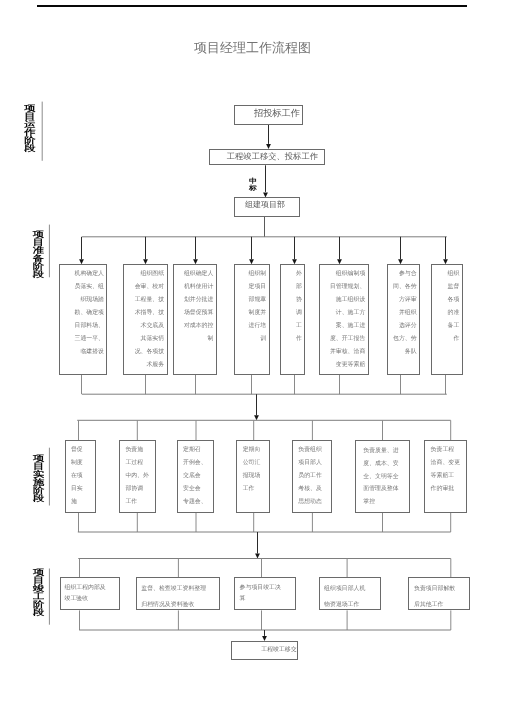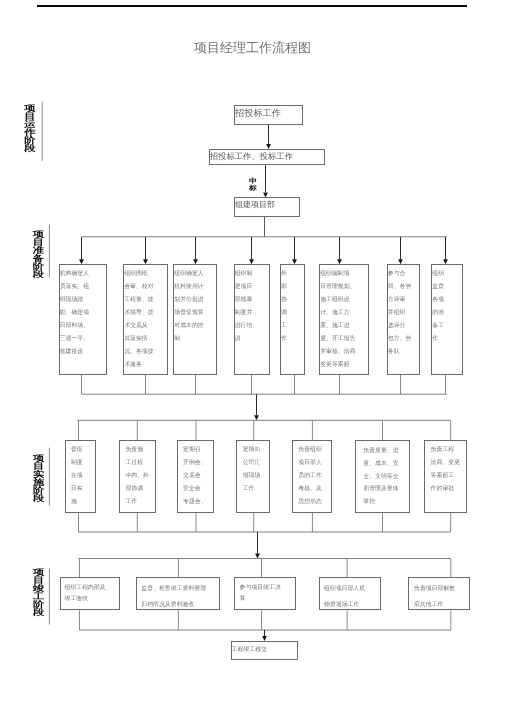--- a/index.html
+++ b/index.html
@@ -12,21 +12,21 @@
          pointer-events:none;}
   .hdr-rule{position:absolute;left:36.5px;top:5.4px;width:430.7px;height:1.9px;
             background:#080808;}
   .title{position:absolute;left:0;top:40.2px;width:505px;text-align:center;
          font-size:13px;line-height:15.5px;color:#737373;}
   .phase{position:absolute;font-weight:bold;color:#0b0b0b;font-size:11.3px;
          width:11.4px;text-align:center;white-space:nowrap;}
   .phase span{display:block;line-height:8.1px;transform:scaleY(0.74);
               transform-origin:center center;}
   .box{position:absolute;border:1px solid #6a6a6a;background:#fff;
-       box-sizing:border-box;color:#747474;text-align:left;
+       box-sizing:border-box;color:#747474;text-align:right;
        overflow:hidden;}
   .box .ln{display:block;white-space:nowrap;}
   .b-lead{color:#5a5a5a;}
   .b-col{color:#757575;}
   .b-col2{color:#757575;text-align:left;}
   .b-wide{color:#757575;text-align:left;}
   .b-final{color:#6b6b6b;}
   .edge-label{position:absolute;font-weight:bold;color:#0c0c0c;font-size:8px;
               width:8.2px;text-align:center;line-height:7px;}
   .edge-label span{display:block;transform:scaleY(0.82);}
@@ -142,23 +142,23 @@
         <span>目</span>
         <span>竣</span>
         <span>工</span>
         <span>阶</span>
         <span>段</span>
       </div>
       <div class="box b-lead" style="left: 234px; top: 105.3px; width: 68.5px; height: 19.3px; font-size: 9.2px; line-height: 10px; padding-top: 1.9px; padding-right: 1.6px;">
         <span class="ln">招投标工作</span>
       </div>
       <div class="box b-lead" style="left: 208.8px; top: 148.5px; width: 115.8px; height: 16.6px; font-size: 8.3px; line-height: 10px; padding-top: 2px; padding-right: 5.6px;">
-        <span class="ln">招投标工作、投标工作</span>
-      </div>
-      <div class="box b-lead" style="left: 234px; top: 197.3px; width: 66.1px; height: 19.4px; font-size: 8px; line-height: 10px; padding-top: 2.2px; padding-right: 6px;">
+        <span class="ln">工程竣工移交、投标工作</span>
+      </div>
+      <div class="box b-lead" style="left: 234px; top: 197.3px; width: 66.1px; height: 19.4px; font-size: 8px; line-height: 10px; padding-top: 2.2px; padding-right: 14px;">
         <span class="ln">组建项目部</span>
       </div>
       <div class="box b-col" style="left: 58.7px; top: 264.2px; width: 48.8px; height: 110.8px; font-size: 5.9px; line-height: 13px; padding-top: 2.6px; padding-right: 2.5px;">
         <span class="ln">机构确定人</span>
         <span class="ln">员落实、组</span>
         <span class="ln">织现场踏</span>
         <span class="ln">勘、确定项</span>
         <span class="ln">目部料场、</span>
         <span class="ln">三通一平、</span>
         <span class="ln">临建搭设</span>

